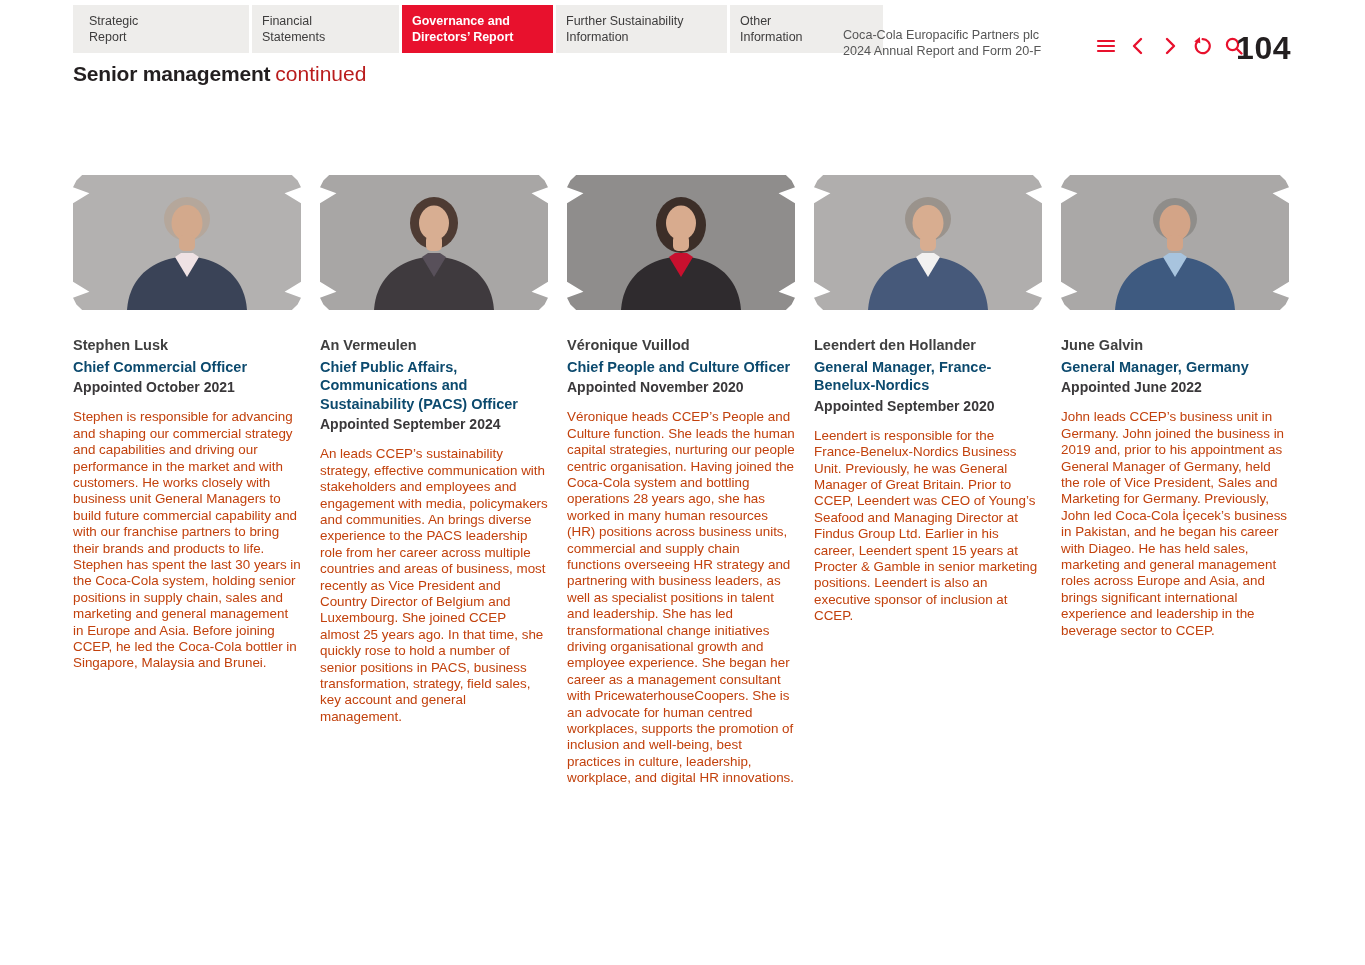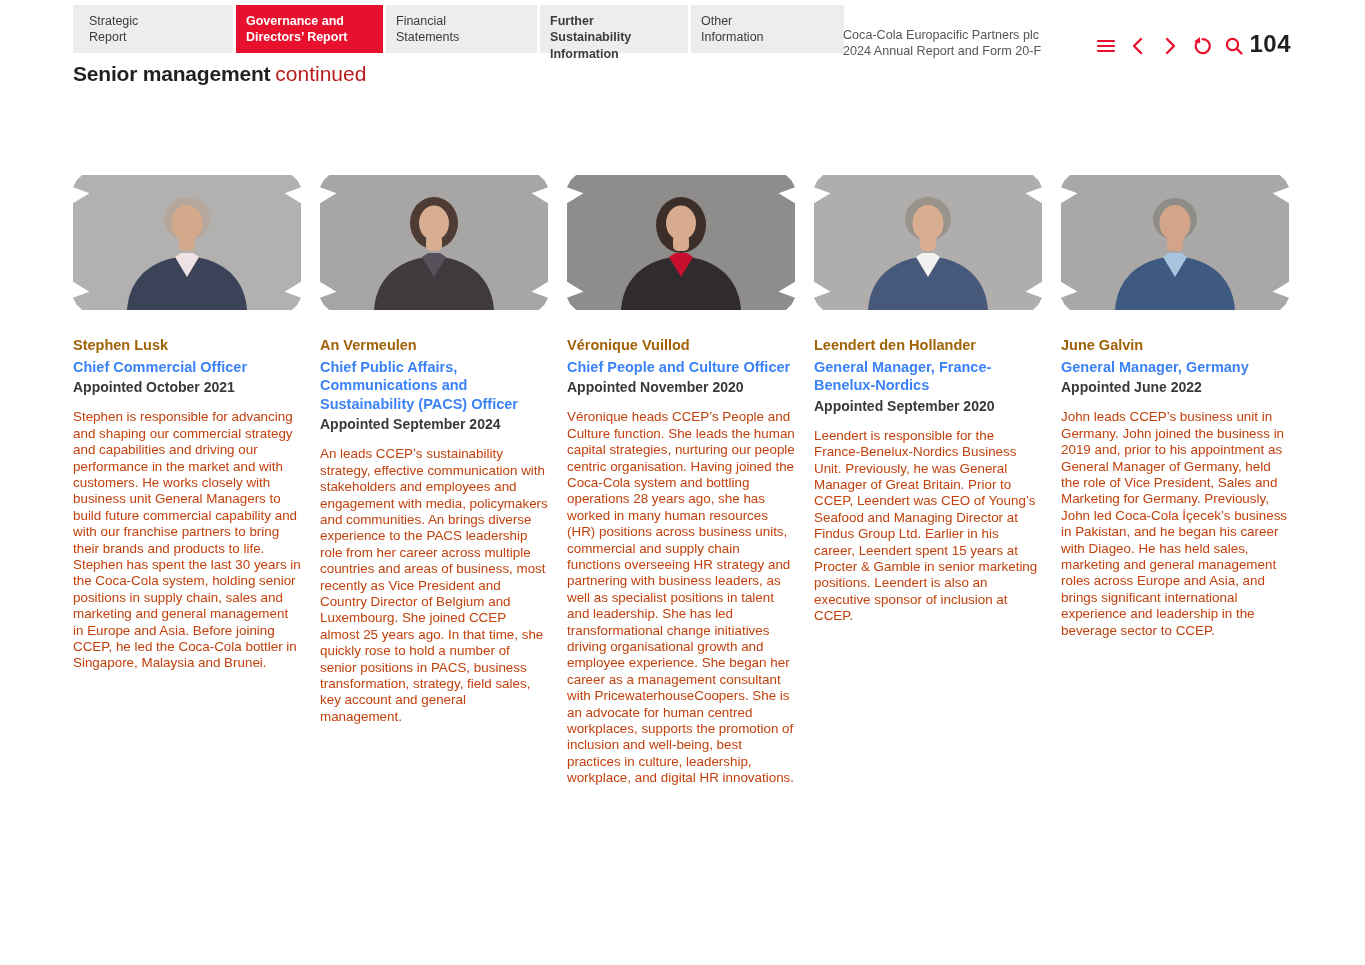--- a/index.html
+++ b/index.html
@@ -9,77 +9,77 @@
     font-family:"Liberation Sans", sans-serif; overflow:hidden;
   }
 
   
   .tabs { position:absolute; left:73px; top:5px; display:flex; gap:3px; }
   .tab {
     height:48px; background:#eeedeb; color:#3d3c3c;
     font-size:12.5px; line-height:1.3; padding:8px 10px 0 10px;
     white-space:pre-line; cursor:pointer;
   }
-  .tab:nth-child(1){ width:160px;padding-left:16px; }
+  .tab:nth-child(1){ width:176px;padding-left:16px; }
   .tab:nth-child(2){ width:147px; }
   .tab:nth-child(3){ width:151px; }
-  .tab:nth-child(4){ width:148px;font-weight:bold; }
+  .tab:nth-child(4){ width:171px; }
   .tab:nth-child(5){ width:153px; }
   .tab.active { background:#e8112d; color:#ffffff; font-weight:bold; }
 
   
   .company {
     position:absolute; left:843px; top:27px; width:230px;
     font-size:12.6px; line-height:1.3; color:#565656;
   }
   .toolbar { position:absolute; left:1094px; top:34px; display:flex; gap:8px; }
   .iconbtn {
     width:24px; height:24px; border:none; background:transparent; padding:2px;
     cursor:pointer; display:flex; align-items:center; justify-content:center;
   }
   .iconbtn svg { display:block; }
   .pageno {
     position:absolute; right:74px; top:30px;
-    font-size:24px; font-weight:bold; color:#231f20; letter-spacing:0.5px;
+    font-size:32px; font-weight:bold; color:#231f20; letter-spacing:0.5px;
   }
 
   
   .page-title { position:absolute; left:73px; top:62px; font-size:21px; color:#231f20; }
   .page-title .t-bold { font-weight:800; letter-spacing:-0.2px; }
   .page-title .t-light { font-weight:400; color:#b91c1c; margin-left:5px; }
 
   
   .cards { position:absolute; left:73px; top:175px; display:flex; gap:19px; }
   .card { width:228px; }
   .photo {
     position:relative; width:228px; height:135px; overflow:hidden;
     clip-path: polygon(
       4% 0%, 96% 0%, 98.5% 4%, 100% 9%, 92.8% 13.5%, 100% 21%,
       100% 79%, 92.8% 86.5%, 100% 91%, 98.5% 96%, 96% 100%,
       4% 100%, 1.5% 96%, 0% 91%, 7.2% 86.5%, 0% 79%,
       0% 21%, 7.2% 13.5%, 0% 9%, 1.5% 4%);
   }
   .photo svg { position:absolute; inset:0; }
-  .name { margin-top:26px; font-size:14.5px; font-weight:bold; color:#a16207; line-height:1.28; }
-  .role { margin-top:3px; font-size:14.5px; font-weight:bold; color:#3b82f6; line-height:1.28; }
+  .name { margin-top:26px; font-size:14.5px; font-weight:bold; color:#404040; line-height:1.28; }
+  .role { margin-top:3px; font-size:14.5px; font-weight:bold; color:#0c4a6e; line-height:1.28; }
   .appointed { margin-top:2px; font-size:14px; font-weight:bold; color:#3a383a; line-height:1.3; }
   .bio { margin-top:13px; font-size:13.4px; line-height:16.4px; color:#c2410c; }
 </style>
 </head>
 <body>
 
 <div class="page">
 
   <nav class="tabs">
     <div class="tab">Strategic
 Report</div>
+    <div class="tab">Financial
+Statements</div>
     <div class="tab active">Governance and
 Directors’ Report</div>
-    <div class="tab">Financial
-Statements</div>
     <div class="tab">Further Sustainability
 Information</div>
     <div class="tab">Other
 Information</div>
   </nav>
 
   <div class="company">
     <div>Coca-Cola Europacific Partners plc</div>
     <div>2024 Annual Report and Form 20-F</div>
   </div>

